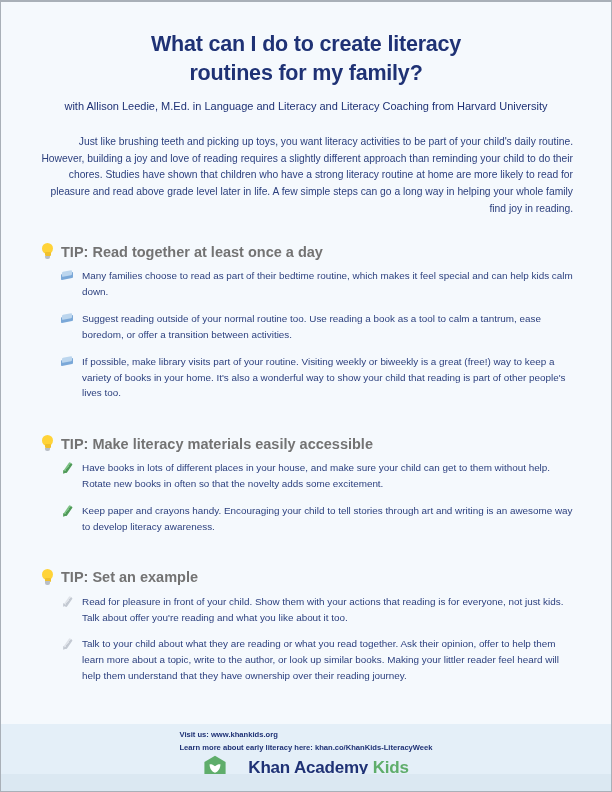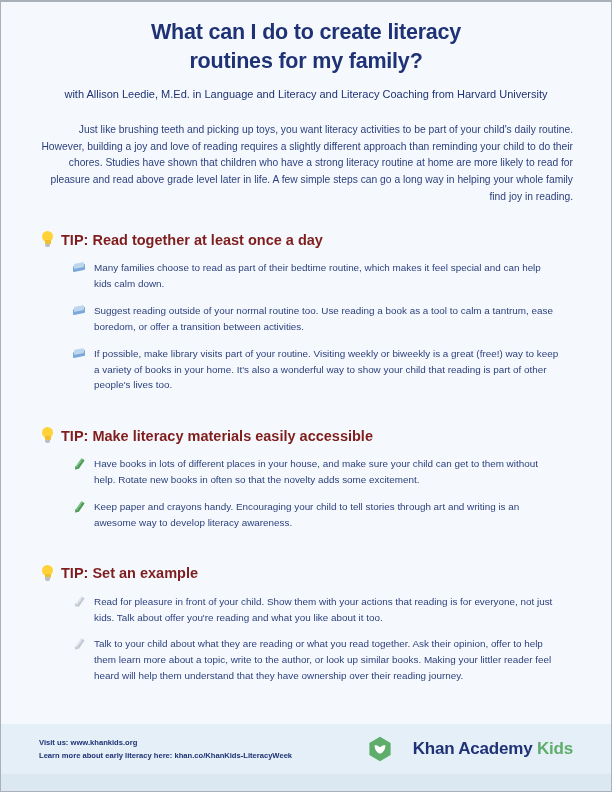--- a/index.html
+++ b/index.html
@@ -20,21 +20,21 @@
     border-top-width: 2px;
     overflow: hidden;
   }
   .content {
     padding: 0 38px;
   }
 
   
   .title {
     margin: 0;
-    padding-top: 16px;
+    padding-top: 28px;
     text-align: center;
     font-size: 21.5px;
     font-weight: bold;
     line-height: 1.35;
     color: #1f3275;
     letter-spacing: -0.2px;
   }
   .title .line { display: block; }
   .subtitle {
     margin: 12px 0 0 0;
@@ -55,21 +55,21 @@
 
   
   .tip-section { margin-top: 26px; }
   .tip-section.gap-lg { margin-top: 34px; }
   .tip-heading {
     display: flex;
     align-items: center;
     gap: 7px;
     font-size: 14.5px;
     font-weight: bold;
-    color: #7f1d1d;
+    color: #737373;
     margin: 0 0 8px 2px;
   }
   .bulb {
     display: inline-block;
     width: 13px;
     height: 17px;
     position: relative;
     flex: 0 0 auto;
   }
   .bulb .glass {
@@ -87,21 +87,21 @@
     border-radius: 1px;
   }
   .bulb .base {
     position: absolute;
     left: 4px; top: 12.5px;
     width: 5px; height: 3.5px;
     background: #b9bfc6;
     border-radius: 0 0 2px 2px;
   }
 
-  .bullets { margin: 12px; padding: 0; list-style: none; }
+  .bullets { margin: 0; padding: 0; list-style: none; }
   .bullet {
     display: flex;
     align-items: flex-start;
     gap: 8px;
     margin: 0 0 11px 22px;
     font-size: 9.9px;
     line-height: 1.6;
     color: #2b3f7d;
   }
   .bullet:last-child { margin-bottom: 0; }
@@ -156,22 +156,23 @@
   
   .footer-band {
     position: absolute;
     left: 0; right: 0;
     top: 722px;
     height: 50px;
     background: #e4eff8;
     display: flex;
     align-items: center;
     justify-content: space-between;
-    padding: 15px 38px;
+    padding: 4px 38px;
     box-sizing: border-box;
+    flex-direction: column;
   }
   .footer-strip {
     position: absolute;
     left: 0; right: 0;
     top: 772px;
     height: 18px;
     background: #dbe8f2;
   }
   .footer-links {
     font-size: 7.6px;

